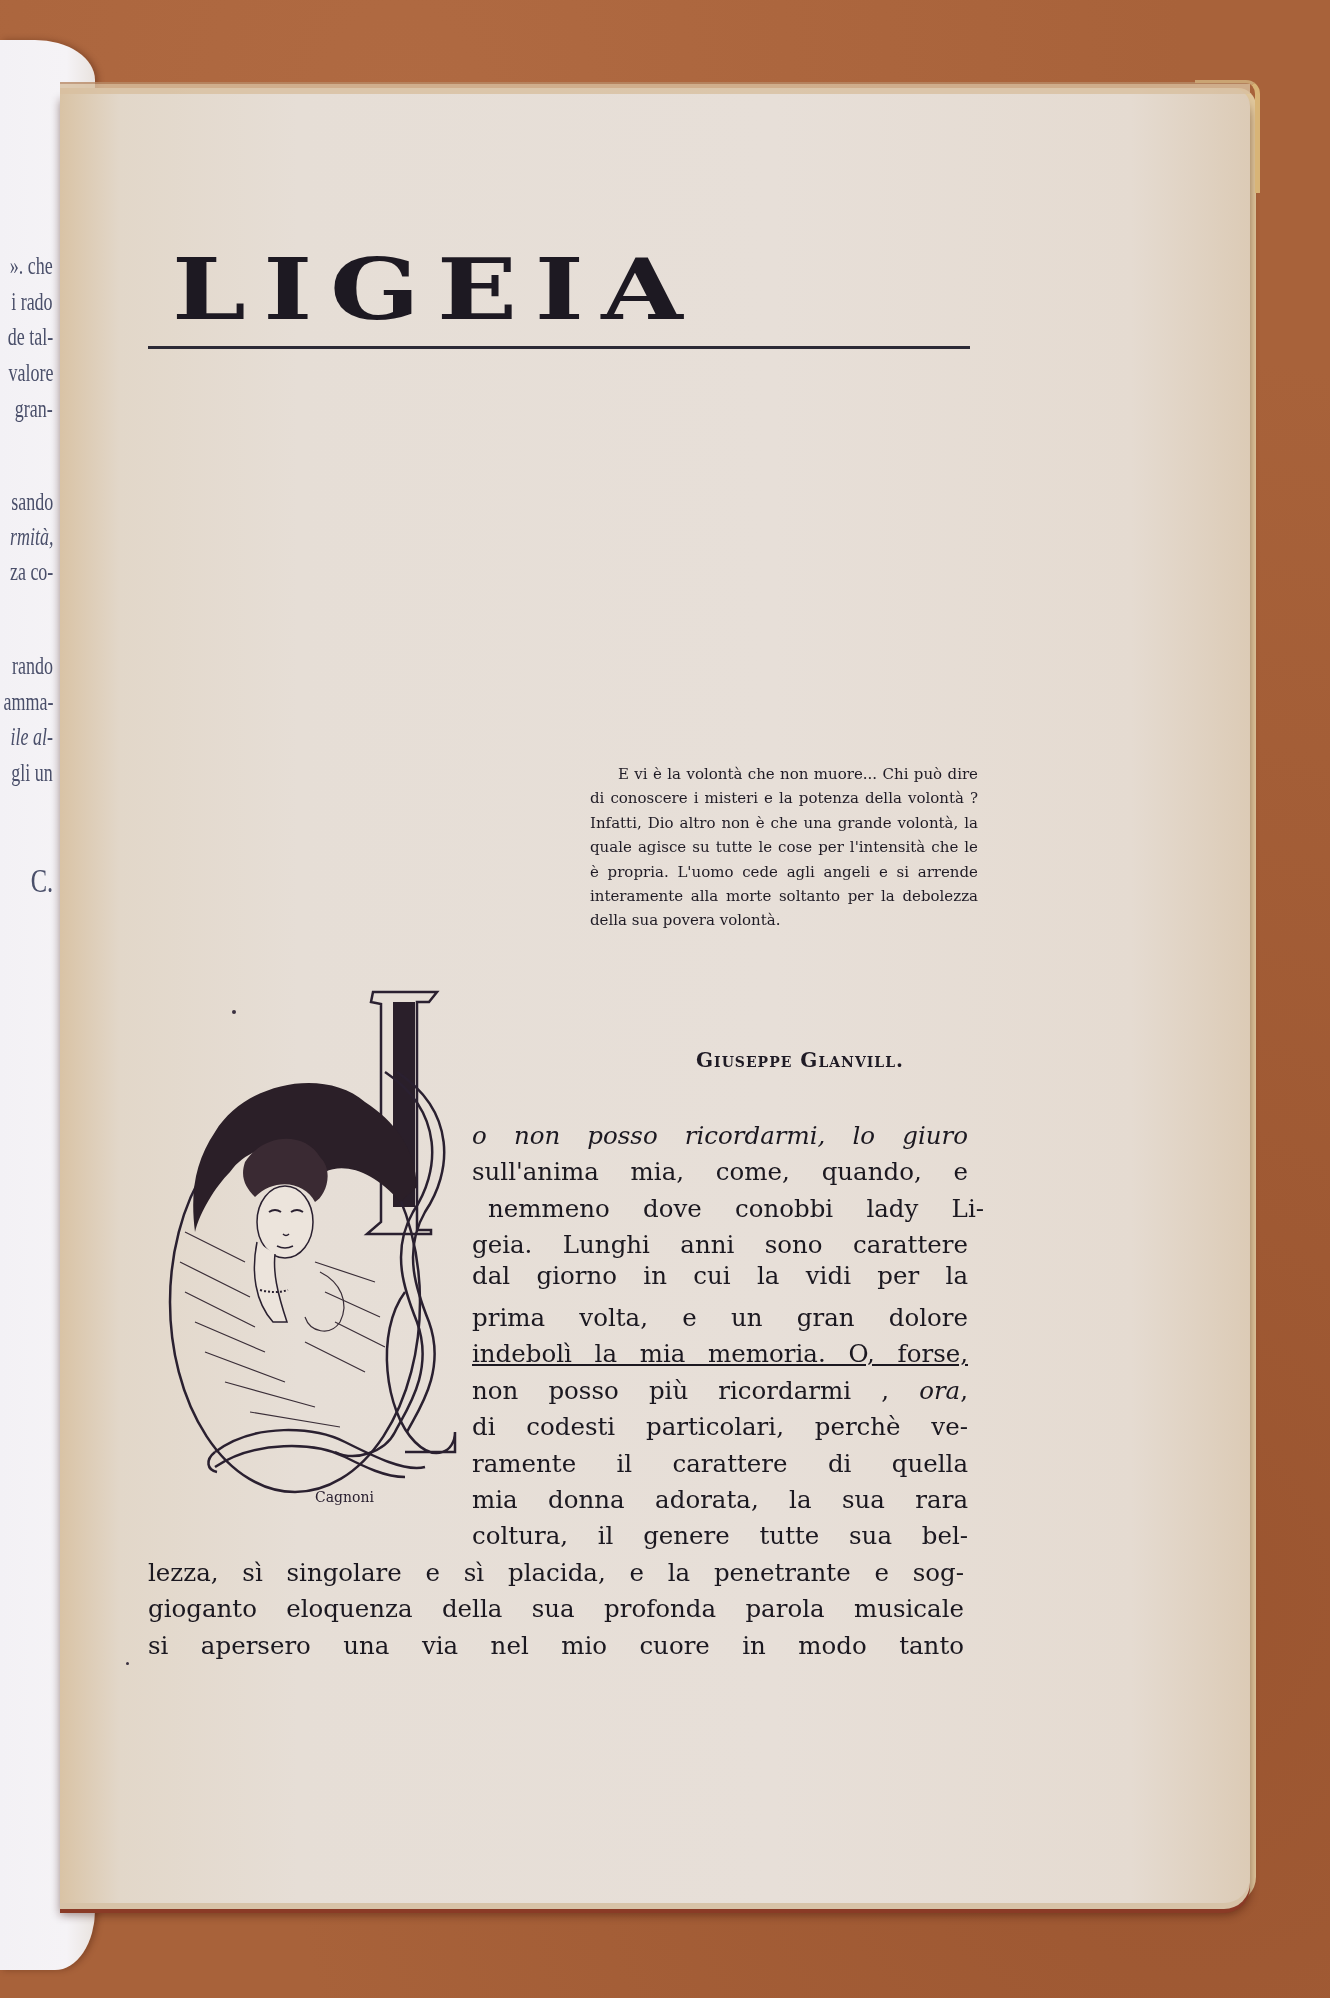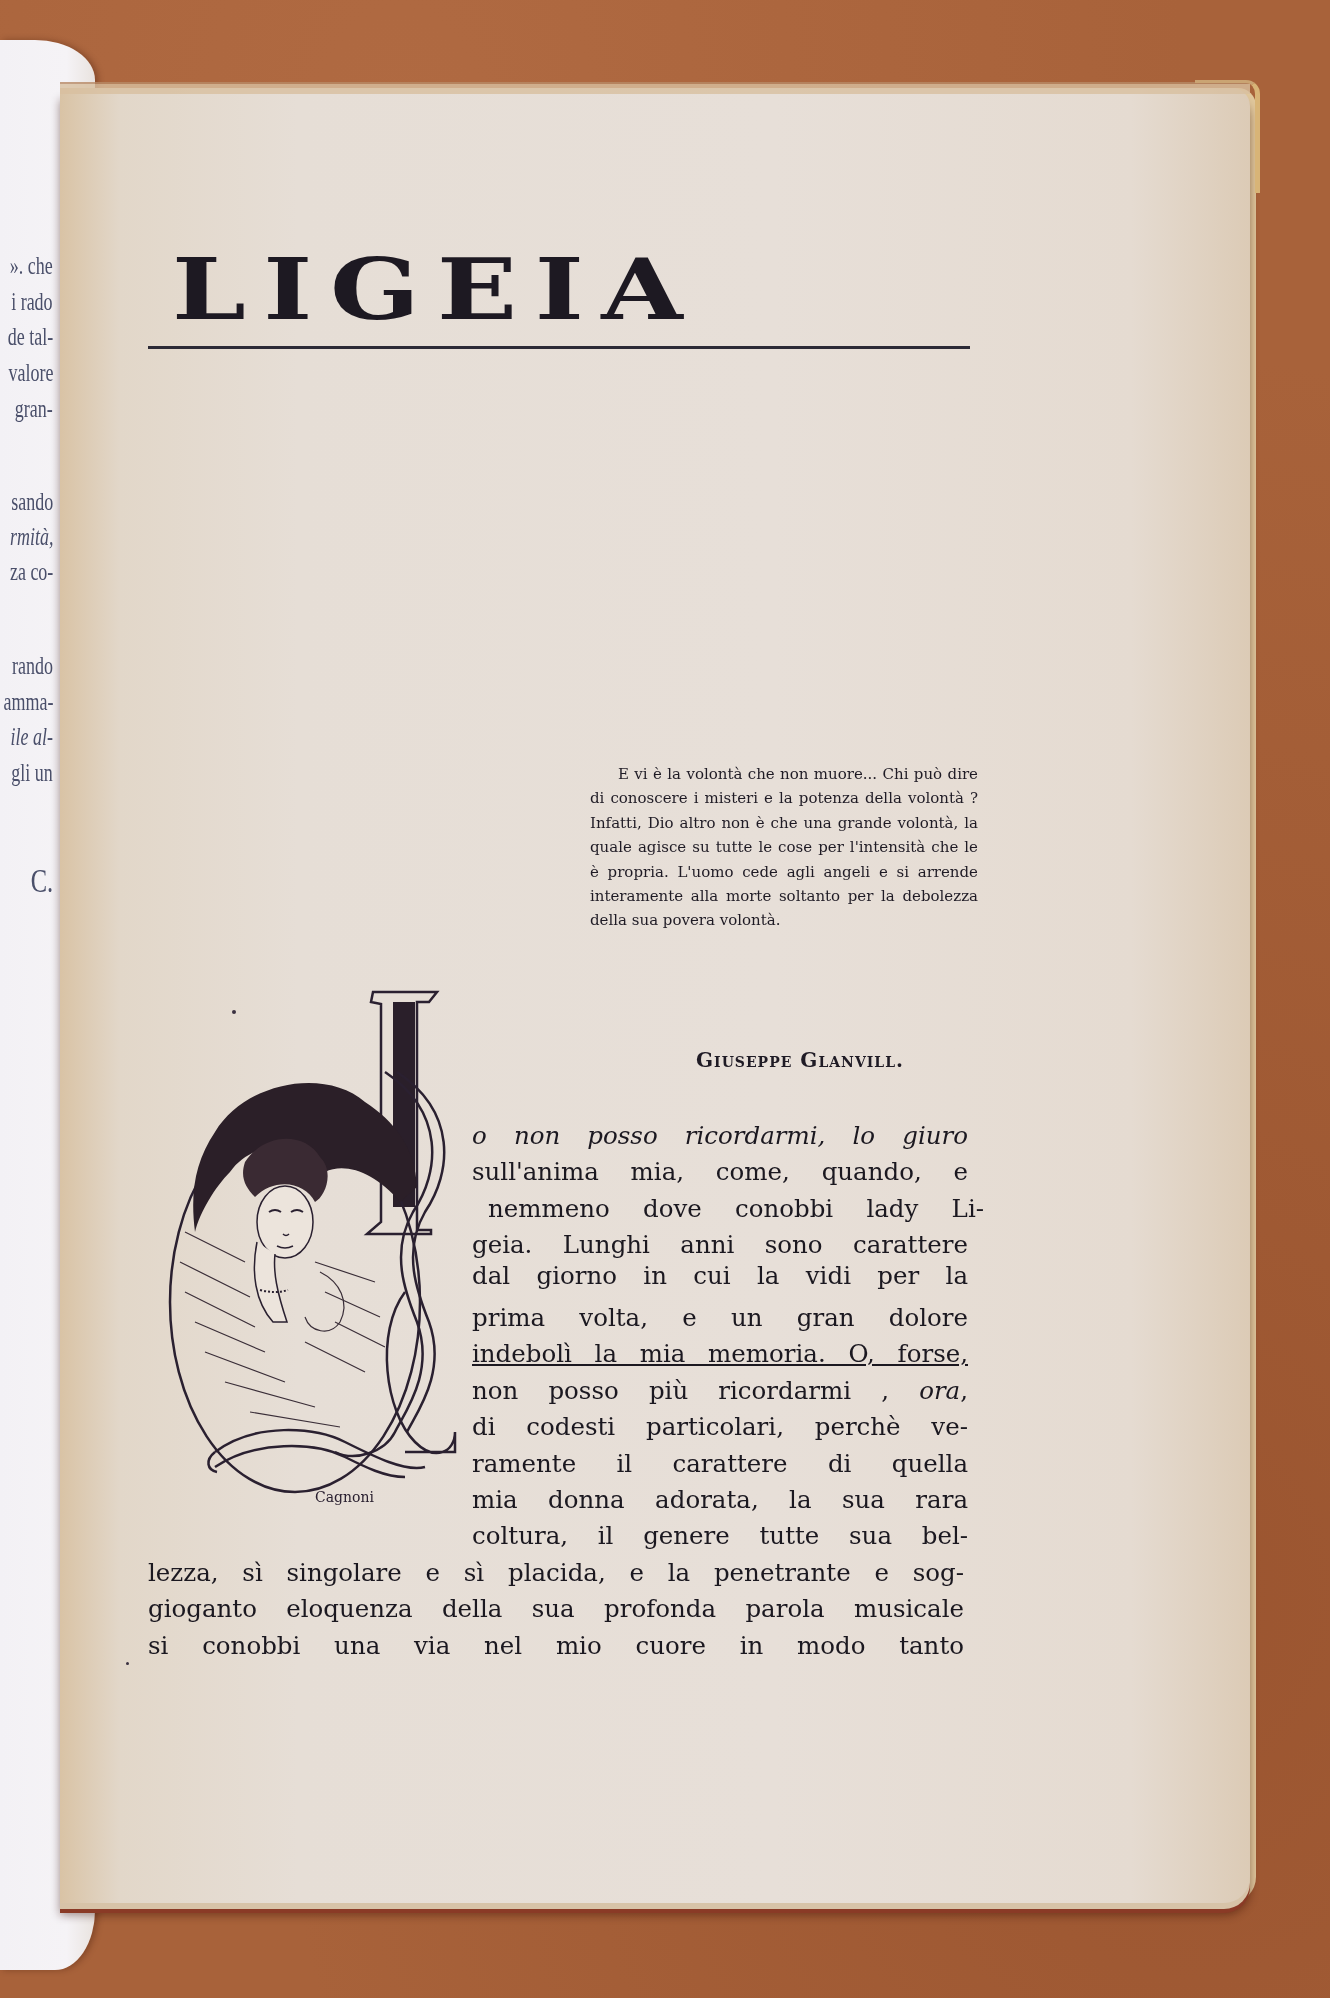--- a/index.html
+++ b/index.html
@@ -166,17 +166,17 @@
     <div class="body-line" style="left: 472px; width: 496px; top: 1258px;">dal giorno in cui la vidi per la</div>
     <div class="body-line" style="left: 472px; width: 496px; top: 1300px;">prima volta, e un gran dolore</div>
     <div class="body-line" style="left: 472px; width: 496px; top: 1336.4px; text-decoration: underline;">indebolì la mia memoria. O, forse,</div>
     <div class="body-line" style="left: 472px; width: 496px; top: 1372.8px;">non posso più ricordarmi , <i>ora</i>,</div>
     <div class="body-line" style="left: 472px; width: 496px; top: 1409.2px;">di codesti particolari, perchè ve-</div>
     <div class="body-line" style="left: 472px; width: 496px; top: 1445.6px;">ramente il carattere di quella</div>
     <div class="body-line" style="left: 472px; width: 496px; top: 1482px;">mia donna adorata, la sua rara</div>
     <div class="body-line" style="left: 472px; width: 496px; top: 1518.4px;">coltura, il genere tutte sua bel-</div>
     <div class="body-line" style="left: 148px; width: 816px; top: 1554.8px;">lezza, sì singolare e sì placida, e la penetrante e sog-</div>
     <div class="body-line" style="left: 148px; width: 816px; top: 1591.2px;">gioganto eloquenza della sua profonda parola musicale</div>
-    <div class="body-line" style="left: 148px; width: 816px; top: 1627.6px;">si conobbi una via nel mio cuore in modo tanto</div>
+    <div class="body-line" style="left: 148px; width: 816px; top: 1627.6px;">si apersero una via nel mio cuore in modo tanto</div>
   </div>
 
 <div class="speck" style="left:232px;top:1010px"></div>
 <div class="speck" style="left:126px;top:1662px;width:3px;height:3px"></div>
 
 </body></html>

